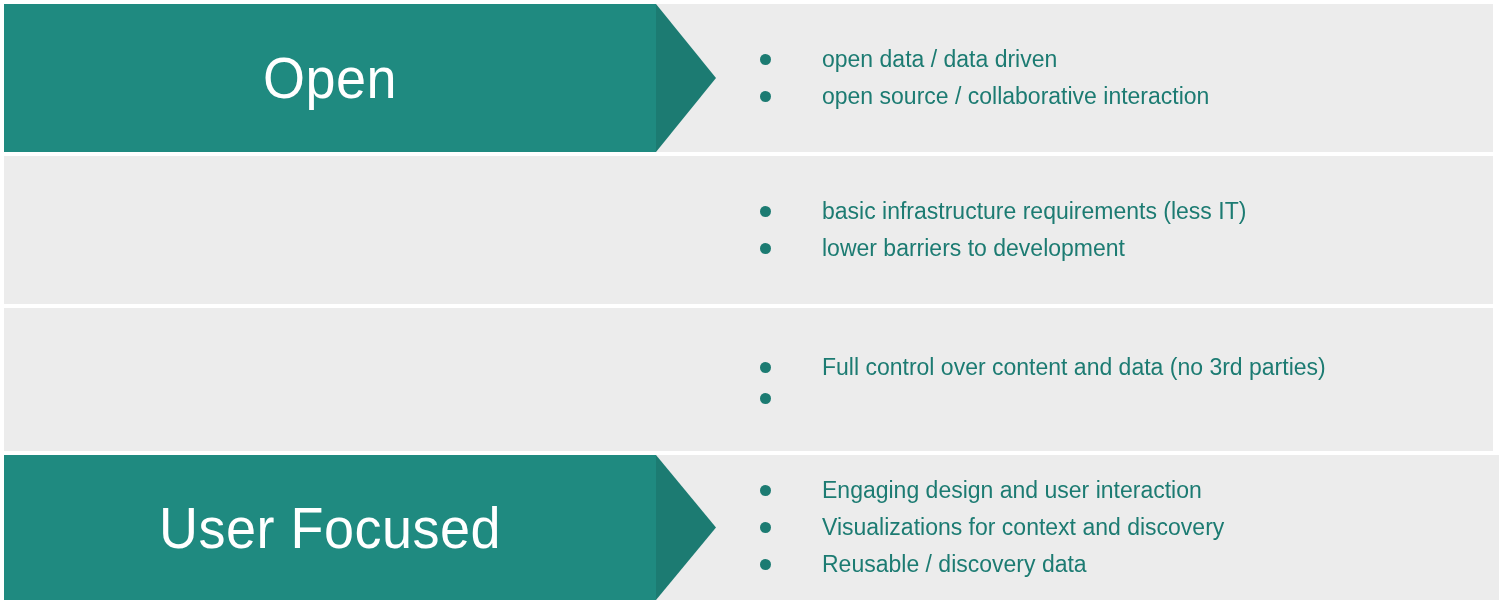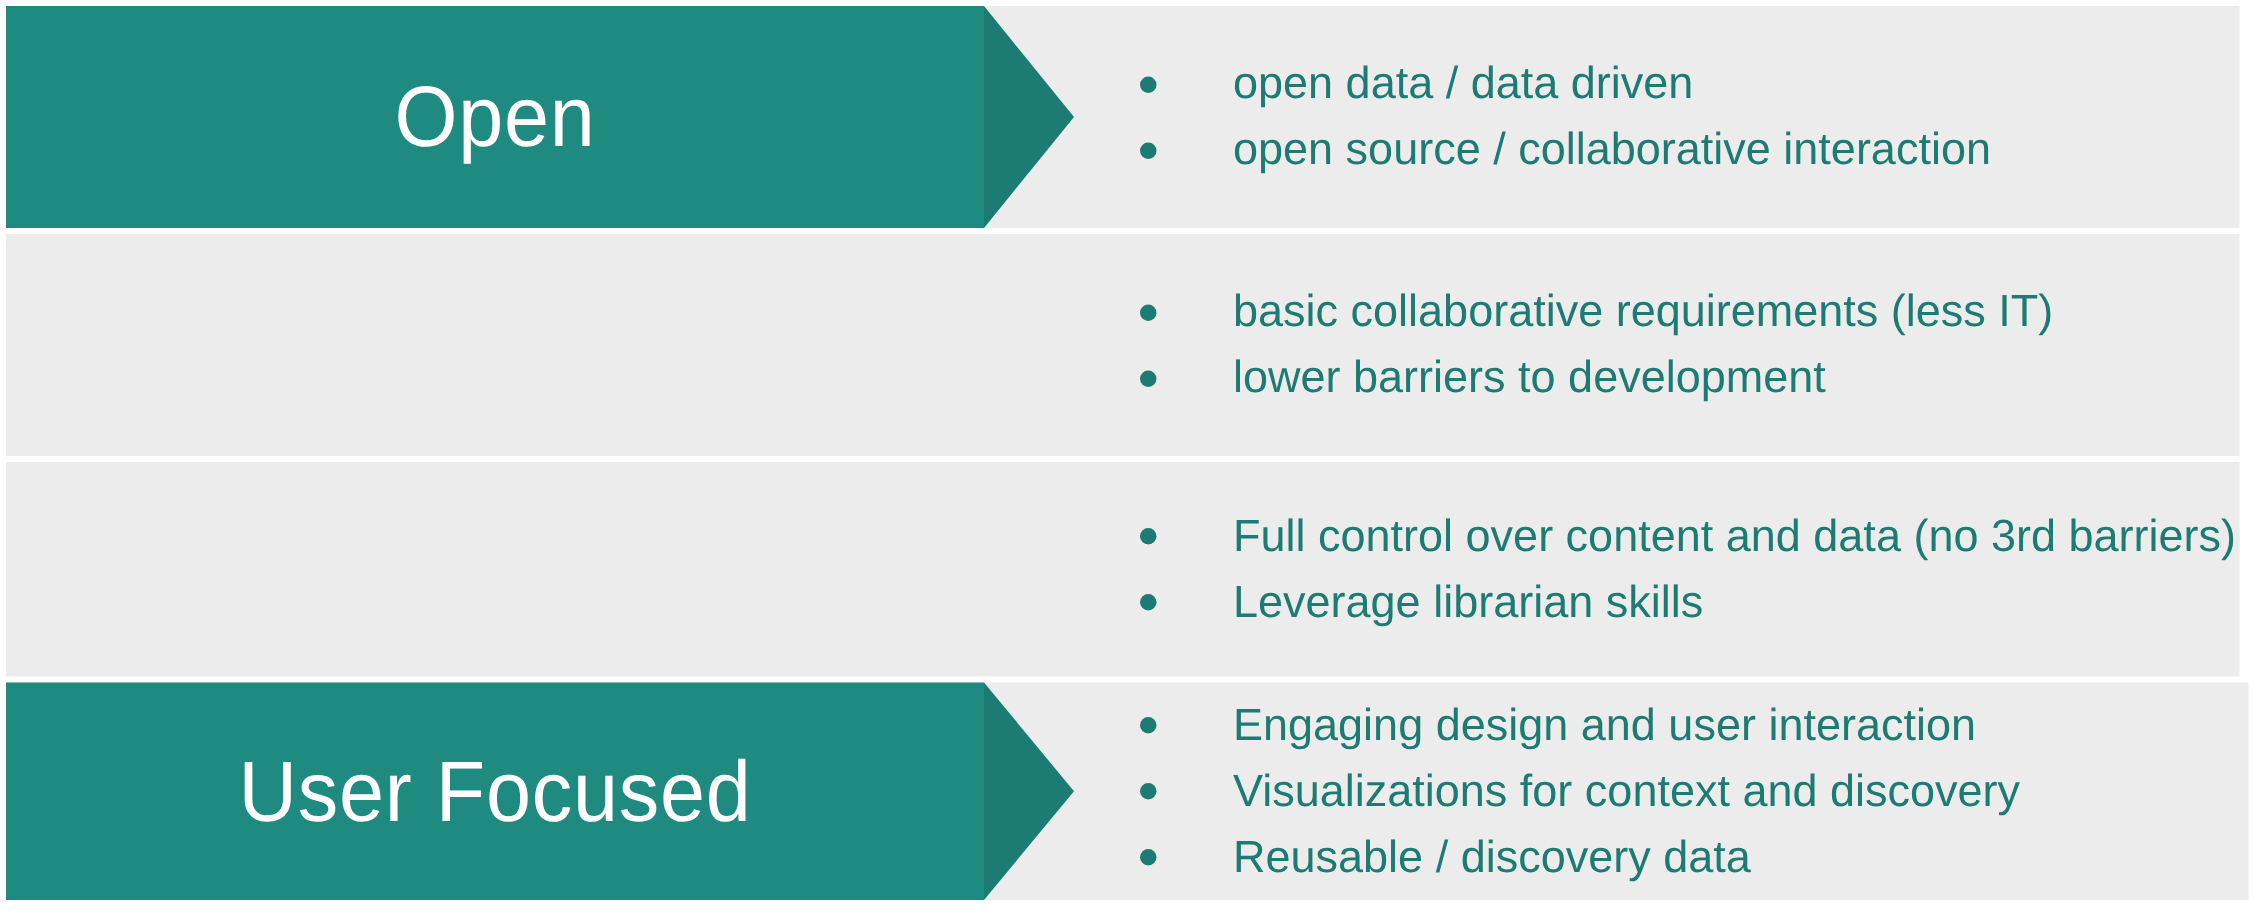--- a/index.html
+++ b/index.html
@@ -96,21 +96,21 @@
     display: flex;
     flex-direction: column;
     justify-content: center;
     padding-left: 0;
     box-sizing: border-box;
   }
   .bullet {
     display: flex;
     align-items: center;
     color: #1c7b72;
-    font-size: 30px;
+    font-size: 23px;
     line-height: 1.0;
     white-space: nowrap;
   }
   .bullet + .bullet {
     margin-top: 14px;
   }
   .bullet-dot {
     flex: 0 0 auto;
     width: 11px;
     height: 11px;
@@ -153,39 +153,38 @@
         <span class="bullet-text">open source / collaborative interaction</span>
       </div>
     </div>
   </div>
 
   <div class="row" id="row-1">
     <div class="row-panel"></div>
     <div class="bullets">
       <div class="bullet">
         <span class="bullet-dot"></span>
-        <span class="bullet-text">basic collaborative requirements (less IT)</span>
+        <span class="bullet-text">basic infrastructure requirements (less IT)</span>
       </div>
       <div class="bullet">
         <span class="bullet-dot"></span>
         <span class="bullet-text">lower barriers to development</span>
       </div>
     </div>
   </div>
 
   <div class="row" id="row-2">
     <div class="row-panel"></div>
     <div class="bullets">
       <div class="bullet">
         <span class="bullet-dot"></span>
-        <span class="bullet-text">Full control over content and data (no 3rd barriers)</span>
-      </div>
-      <div class="bullet">
-        <span class="bullet-dot"></span>
-        <span class="bullet-text">Leverage librarian skills</span>
+        <span class="bullet-text">Full control over content and data (no 3rd parties)</span>
+      </div>
+      <div class="bullet">
+        <span class="bullet-dot"></span>
       </div>
     </div>
   </div>
 
   <div class="row" id="row-3">
     <div class="row-panel"></div>
     <div class="arrow">
       <div class="arrow-body"></div>
       <div class="arrow-head"></div>
       <div class="arrow-label">User Focused</div>

